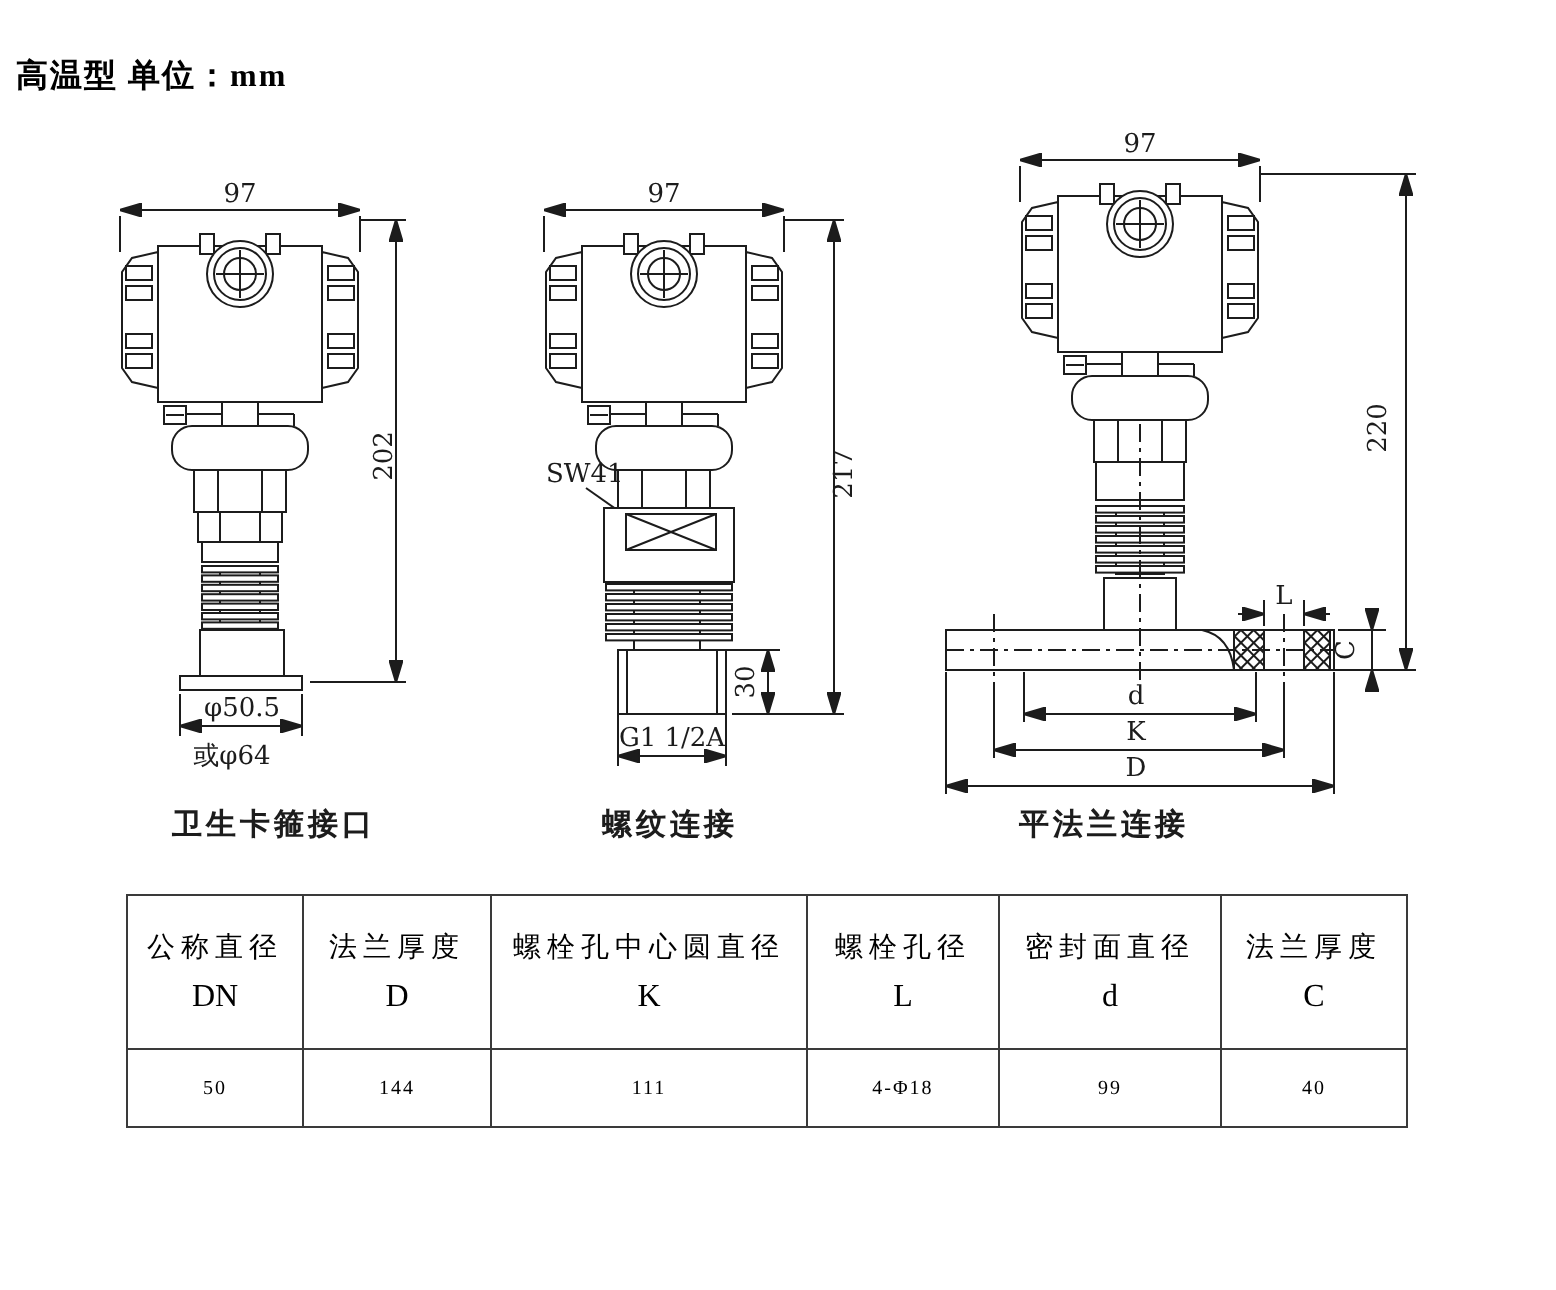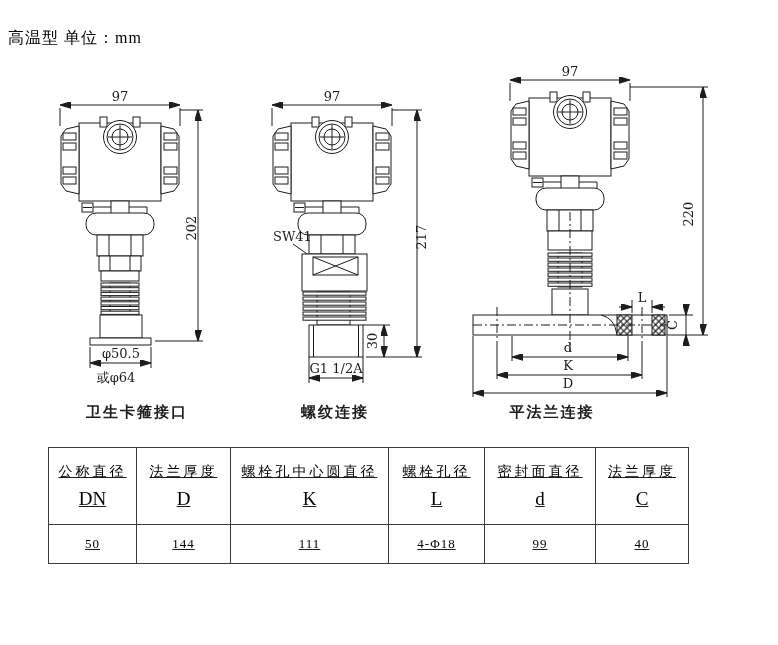--- a/index.html
+++ b/index.html
@@ -1,32 +1,32 @@
 <!DOCTYPE html>
 <html><head>
 <meta charset="utf-8">
 <style>
   html,body{margin:0;padding:0;background:#fff;}
   .page{position:relative;width:778px;height:645px;background:#fff;overflow:hidden;
         font-family:"Liberation Serif","DejaVu Serif",serif;color:#1c1c1c;}
-  .doc-title{position:absolute;left:8px;top:28px;font-size:16px;font-weight:400;
+  .doc-title{position:absolute;left:8px;top:28px;font-size:16px;font-weight:700;
              letter-spacing:1px;color:#000;}
   svg.drawings{position:absolute;left:0;top:0;}
   svg.drawings text{fill:#1c1c1c;font-family:"DejaVu Serif","Liberation Serif",serif;font-size:13px;}
   svg.drawings .cap{font-size:15px;font-weight:600;letter-spacing:2px;}
   svg.drawings line,svg.drawings path,svg.drawings rect,svg.drawings circle,
   svg.drawings polyline{stroke:#1c1c1c;stroke-width:1;}
-  table.dims{position:absolute;left:48px;top:447px;width:640px;border-collapse:collapse;
-             table-layout:fixed;background:#fff;text-decoration:underline;}
+  table.dims{position:absolute;left:63px;top:447px;width:640px;border-collapse:collapse;
+             table-layout:fixed;background:#fff;}
   table.dims td{border:1.4px solid #3a3a3a;text-align:center;vertical-align:middle;
                 padding:0;color:#000;}
   tr.hdr td{height:76px;font-size:14px;}
   tr.hdr .cn{letter-spacing:3px;}
-  tr.hdr .code{margin-top:7px;font-size:19px;letter-spacing:0;}
-  tr.data td{height:38px;font-size:13px;letter-spacing:1px;}
+  tr.hdr .code{margin-top:7px;font-size:16px;letter-spacing:0;}
+  tr.data td{height:38px;font-size:10px;letter-spacing:1px;}
 </style>
 </head>
 <body>
 
 <div class="page">
 
   <div class="doc-title">高温型 单位：mm</div>
 
   <svg class="drawings" width="778" height="432" viewBox="0 0 778 432">
     <defs>

